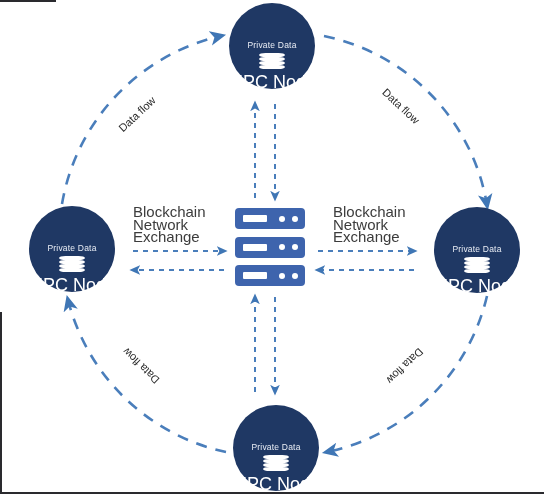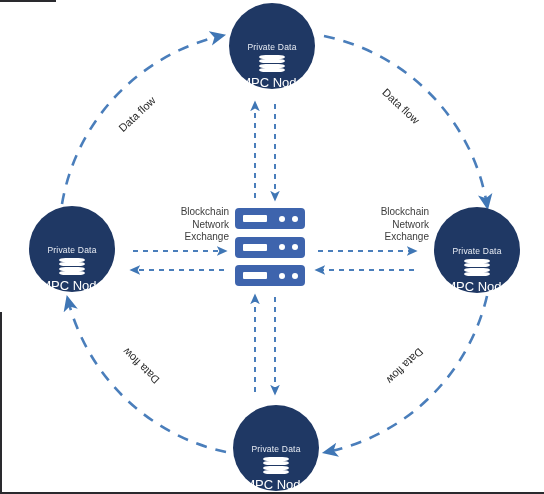--- a/index.html
+++ b/index.html
@@ -28,21 +28,21 @@
   .node .priv{
     font-size:8.5px;
     letter-spacing:.2px;
     line-height:1;
     margin-bottom:3px;
     color:#e9edf5;
     white-space:nowrap;
     margin-top:40px;
   }
   .node .nlabel{
-    font-size:13px;
+    font-size:18px;
     line-height:1;
     margin-top:4px;
     color:#ffffff;
     white-space:nowrap;
   }
   .db{
     width:26px;height:19px;
     display:flex;flex-direction:column;
     justify-content:space-between;
     align-items:center;
@@ -84,22 +84,22 @@
     width:6px;height:6px;border-radius:50%;
     background:#ffffff;
     margin-left:7px;
   }
   .srv-bar .dot.first{margin-left:12px;}
 
   
   .exch{
     position:absolute;
     width:96px;
-    text-align:right;
-    font-size:10px;
+    text-align:left;
+    font-size:15px;
     line-height:12.5px;
     color:#3c3c3c;
   }
   #exch-left{left:133px;top:206px;}
   #exch-right{left:333px;top:206px;}
 
   
   .flow-label{
     position:absolute;
     font-size:11px;

